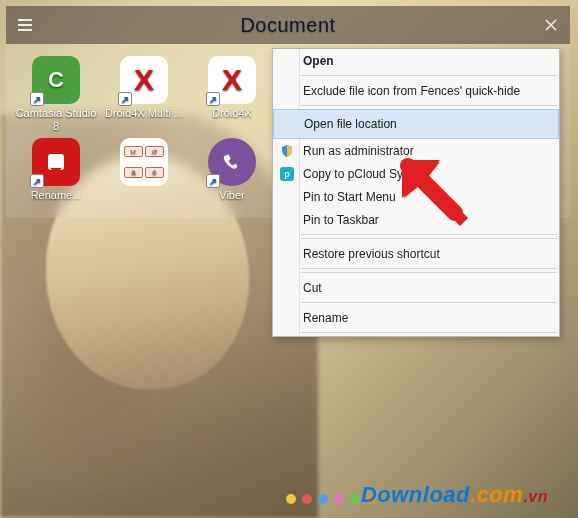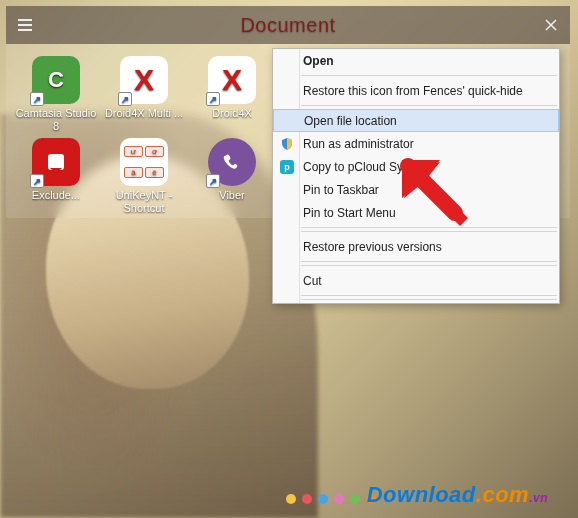--- a/index.html
+++ b/index.html
@@ -6,21 +6,21 @@
 body { width: 578px; height: 518px; overflow: hidden; position: relative; }
 
 .wallpaper { position: absolute; inset: 0; background: linear-gradient(135deg, #c9b98f 0%, #ddd2a5 15%, #e8d9ab 30%, #d8c89a 50%, #b8a880 70%, #9a8c6a 85%, #7b6e52 100%); }
 .wallpaper::before { content:""; position:absolute; left:0; bottom:0; width:55%; height:78%; background: radial-gradient(ellipse 60% 90% at 30% 40%, rgba(120,80,60,.35), transparent 60%), linear-gradient(180deg, rgba(90,60,45,.25), rgba(60,40,30,.55)); border-top-right-radius: 45% 60%; filter: blur(2px); }
 .wallpaper::after { content:""; position:absolute; left:8%; bottom:25%; width:35%; height:45%; background: linear-gradient(170deg, #f0e2c4 0%, #e2cfa8 30%, #c8b088 65%, #a08868 100%); border-radius: 50% 55% 48% 52%; filter: blur(1px); }
 
 .window { position: absolute; left: 6px; top: 6px; width: 564px; height: 212px; background: rgba(255,255,255,0.12); backdrop-filter: blur(6px); border-radius: 2px; }
 .titlebar { height: 38px; background: rgba(60,50,45,0.55); display: flex; align-items: center; color: #fff; position: relative; }
 .hamburger { width: 38px; height: 38px; display:flex; align-items:center; justify-content:center; cursor:pointer; }
 .hamburger svg { width:14px; height:12px; }
-.title { position:absolute; left:50%; transform:translateX(-50%); font-size:20px; font-weight:300; letter-spacing:.5px; color:#7f1d1d; text-shadow:0 1px 2px rgba(0,0,0,.3); }
+.title { position:absolute; left:50%; transform:translateX(-50%); font-size:20px; font-weight:300; letter-spacing:.5px; color:#0f172a; text-shadow:0 1px 2px rgba(0,0,0,.3); }
 .closebtn { position:absolute; right:0; top:0; width:38px; height:38px; display:flex; align-items:center; justify-content:center; cursor:pointer; }
 .closebtn svg { width:12px; height:12px; }
 
 .icon-grid { display:flex; flex-wrap:wrap; padding:10px 6px; gap:0; }
 .desktop-icon { width:88px; height:82px; display:flex; flex-direction:column; align-items:center; text-align:center; color:#fff; font-size:11px; text-shadow:0 1px 2px rgba(0,0,0,.8); cursor:pointer; padding-top:2px; }
 .desktop-icon.sel { background:rgba(130,170,230,.35); outline:1px solid rgba(170,200,255,.6); }
 .ic { width:48px; height:48px; border-radius:10px; display:flex; align-items:center; justify-content:center; margin-bottom:3px; position:relative; }
 .ic .shortcut { position:absolute; left:-2px; bottom:-2px; width:14px; height:14px; background:#fff; border:1px solid #888; border-radius:2px; display:flex; align-items:center; justify-content:center; color:#2266cc; font-size:10px; font-weight:bold; }
 .lbl { line-height:1.15; max-width:84px; overflow:hidden; }
 
@@ -33,33 +33,33 @@
 .ic-skype { background:#00aff0; border-radius:50%; color:#fff; font-weight:bold; font-size:28px; }
 .ic-ummy { background:#d01818; color:#fff; border-radius:10px; display:flex; align-items:center; justify-content:center; }
 .ic-ummy::before { content:""; width:16px; height:16px; background:#fff; border-radius:3px; }
 .ic-ummy::after { content:""; position:absolute; width:12px; height:6px; background:#d01818; bottom:12px; clip-path:polygon(0 0,100% 0,50% 100%); }
 .ic-unikey { background:#fff; display:grid; grid-template-columns:1fr 1fr; grid-template-rows:1fr 1fr; gap:2px; padding:4px; }
 .ic-unikey span { background:#f5e8e0; border:1px solid #cc6644; border-radius:2px; font-size:8px; color:#c04422; display:flex; align-items:center; justify-content:center; }
 .ic-viber { background:#7b519d; border-radius:50%; color:#fff; }
 
 .context-menu { position:absolute; left:272px; top:48px; width:288px; background:#f8f8f8; border:1px solid #b8b8b8; box-shadow:2px 3px 8px rgba(0,0,0,.25); font-size:12px; color:#222; z-index:20; }
 .cm-item { height:23px; display:flex; align-items:center; padding-left:30px; padding-right:32px; position:relative; cursor:pointer; }
-.cm-item.hover { background:#d8e6f7; border:1px solid #a8c8f0; height:23px; }
+.cm-item.hover { background:#d8e6f7; border:1px solid #a8c8f0; height:30px; }
 .cm-item .cm-icon { position:absolute; left:6px; width:16px; height:16px; display:flex; align-items:center; justify-content:center; }
 .cm-item .arrow { margin-left:auto; font-size:10px; color:#555; }
 .cm-item b { font-weight:bold; }
 .cm-sep { height:1px; background:#d4d4d4; margin:3px 2px 3px 28px; }
 .cm-gutter { position:absolute; left:26px; top:0; bottom:0; width:1px; background:#e0e0e0; }
 
 .red-arrow { position:absolute; left:400px; top:158px; z-index:30; pointer-events:none; }
 
 .watermark { position:absolute; right:30px; bottom:10px; z-index:15; font-size:22px; font-style:italic; font-weight:bold; letter-spacing:.5px; }
 .watermark .d1 { color:#0a7ad8; }
 .watermark .d2 { color:#f08a00; font-style:italic; }
-.watermark .d3 { color:#a21caf; font-size:12px; font-style:italic;text-align:center; }
+.watermark .d3 { color:#b91c1c; font-size:16px; font-style:italic;text-align:center; }
 .dots { position:absolute; right:202px; bottom:14px; display:flex; gap:6px; z-index:14; }
 .dots span { width:10px; height:10px; border-radius:50%; }
 </style>
 </head>
 <body>
 
 <div class="wallpaper"></div>
 
 <div class="window">
   <div class="titlebar">
@@ -106,79 +106,79 @@
       <div class="lbl"></div>
     </div>
     <div class="desktop-icon">
       <div class="ic ic-skype">S<span class="shortcut">↗</span></div>
       <div class="lbl"></div>
     </div>
     <div class="desktop-icon">
       <div class="ic ic-ummy">
           <span class="shortcut">↗</span>
         </div>
-      <div class="lbl">Exclude...</div>
+      <div class="lbl">Rename...</div>
     </div>
     <div class="desktop-icon">
       <div class="ic ic-unikey">
           <span>ư</span>
           <span>ơ</span>
           <span>â</span>
           <span>ê</span>
         </div>
-      <div class="lbl">UniKeyNT - Shortcut</div>
     </div>
     <div class="desktop-icon">
       <div class="ic ic-viber">
           <svg width="26" height="26" viewBox="0 0 26 26">
             <path d="M8 6c1-1 2 0 3 2s0 3-1 3 1 4 3 5 2-1 3-1 3 1 2 3-3 2-5 1-7-5-8-9 2-3 3-4z" fill="#fff"></path>
           </svg>
           <span class="shortcut">↗</span>
         </div>
       <div class="lbl">Viber</div>
     </div>
   </div>
 </div>
 
 <div class="context-menu">
   <div class="cm-gutter"></div>
   <div class="cm-item">
       <b>Open</b>
     </div>
   <div class="cm-sep"></div>
-  <div class="cm-item">Restore this icon from Fences' quick-hide</div>
+  <div class="cm-item">Exclude file icon from Fences' quick-hide</div>
   <div class="cm-sep"></div>
   <div class="cm-item hover">Open file location</div>
   <div class="cm-item">
     <span class="cm-icon">
         <svg width="14" height="14" viewBox="0 0 14 14">
           <path d="M7 1l5 2v3c0 4-3 6-5 7-2-1-5-3-5-7V3z" fill="#3a8fd8"></path>
           <path d="M7 1l5 2v3c0 4-3 6-5 7V1z" fill="#f0c040"></path>
         </svg>
       </span>
     <span>Run as administrator</span>
   </div>
   <div class="cm-item">
     <span class="cm-icon">
         <svg width="14" height="14" viewBox="0 0 14 14">
           <rect width="14" height="14" rx="3" fill="#1aafc7"></rect>
           <text x="7" y="10" text-anchor="middle" fill="#fff" font-size="9" font-weight="bold">p</text>
         </svg>
       </span>
     <span>Copy to pCloud Sync</span>
   </div>
+  <div class="cm-item">Pin to Start Menu</div>
   <div class="cm-item">Pin to Taskbar</div>
-  <div class="cm-item">Pin to Start Menu</div>
   <div class="cm-sep"></div>
   <div class="cm-sep"></div>
-  <div class="cm-item">Restore previous versions</div>
+  <div class="cm-item">Restore previous shortcut</div>
   <div class="cm-sep"></div>
   <div class="cm-sep"></div>
   <div class="cm-item">Cut</div>
   <div class="cm-sep"></div>
+  <div class="cm-item">Rename</div>
   <div class="cm-sep"></div>
 </div>
 
 <svg class="red-arrow" width="80" height="80" viewBox="0 0 80 80">
   <path d="M8 8 L55 55" stroke="#e02020" stroke-width="16" stroke-linecap="round"></path>
   <path d="M8 8 L4 40 L24 24 Z" fill="#e02020"></path>
   <path d="M8 8 L40 4 L24 24 Z" fill="#e02020"></path>
   <path d="M2 2 L2 40 L18 26 L60 68 L68 60 L26 18 L40 2 Z" fill="#e02020"></path>
 </svg>
 

